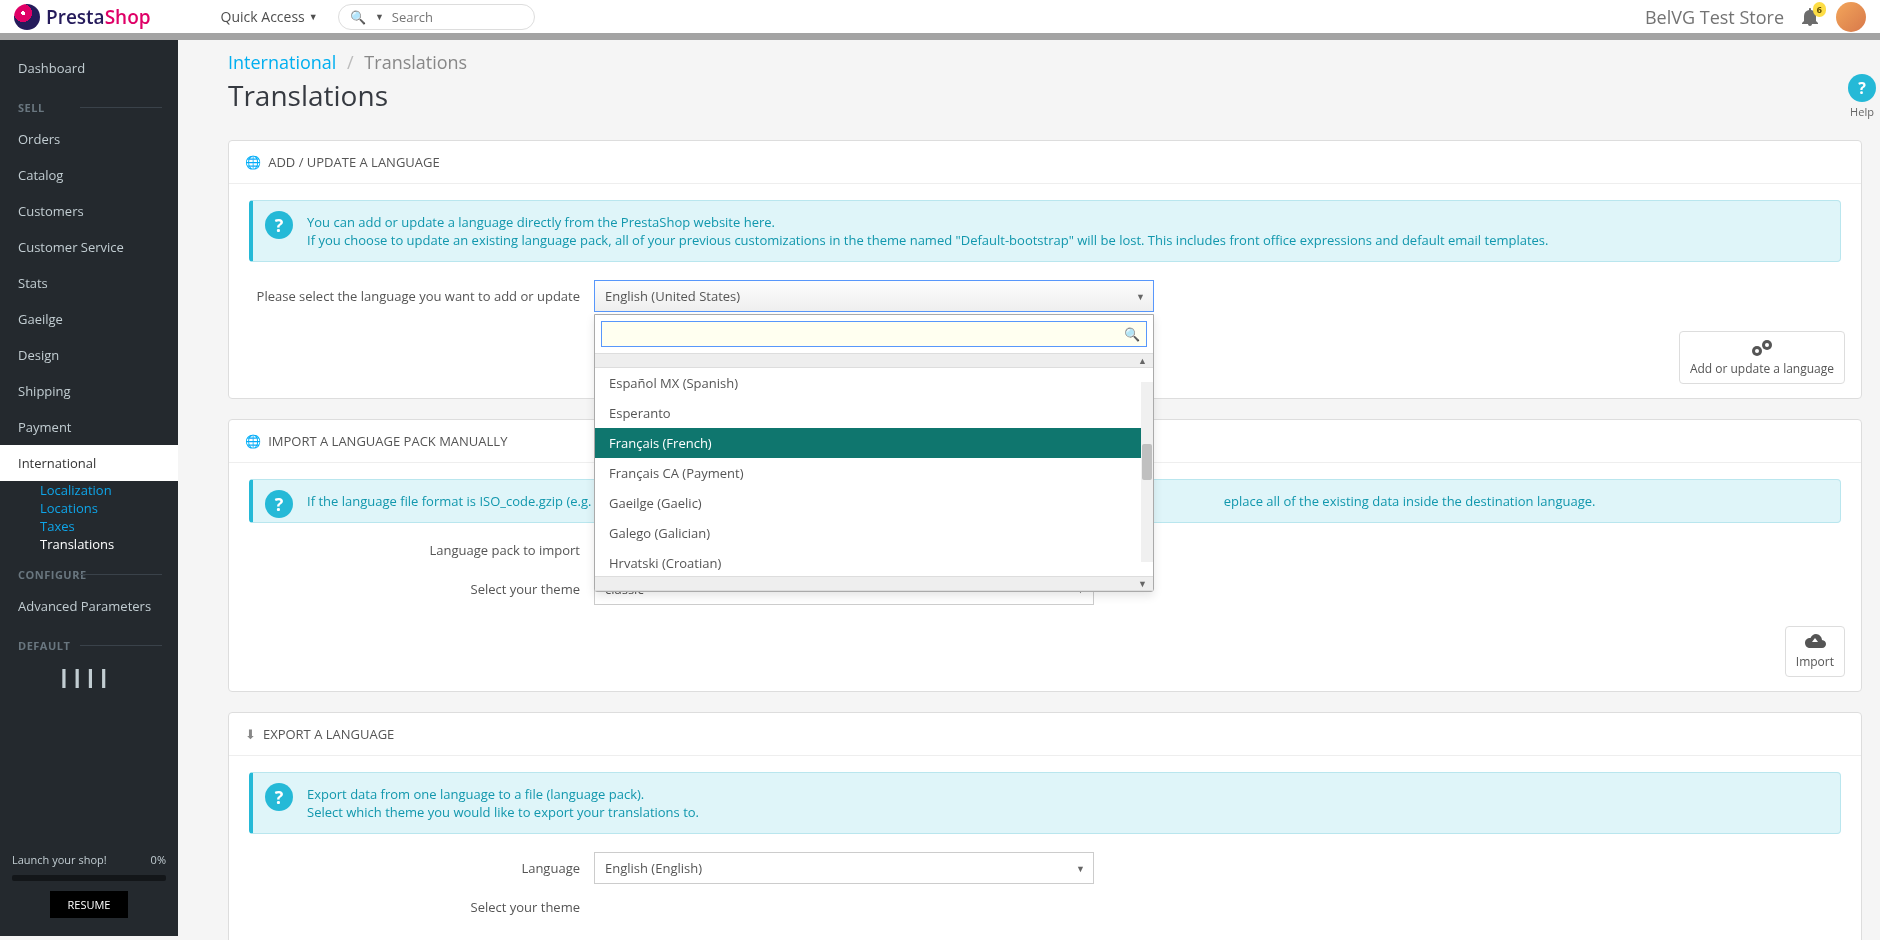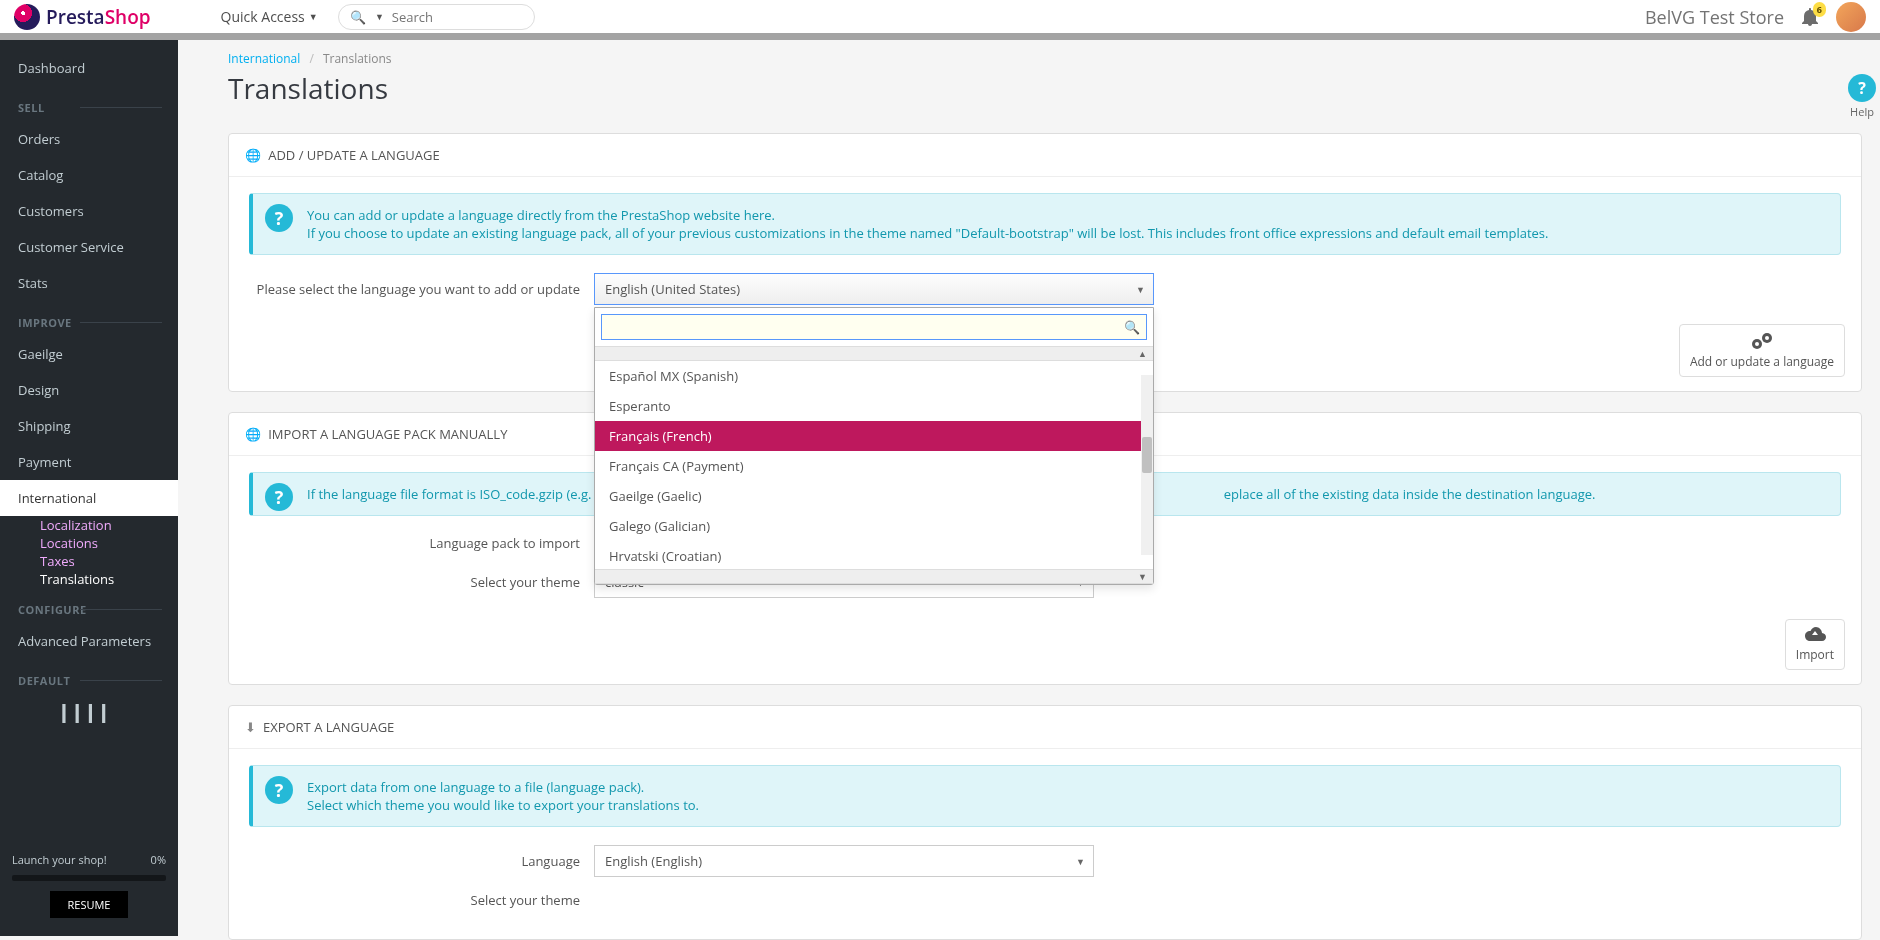--- a/index.html
+++ b/index.html
@@ -22,31 +22,31 @@
 .bell-badge { position: absolute; top: -6px; right: -8px; background: #fddd45; color: #5a4900; font-size: 9px; border-radius: 8px; padding: 1px 4px; font-weight: bold; }
 .avatar { width: 30px; height: 30px; border-radius: 50%; background: linear-gradient(135deg,#f3a65b,#d7784a); }
 
 
 .sidebar { position: fixed; left: 0; top: 40px; bottom: 4px; width: 178px; background: #24292e; color: #fff; display: flex; flex-direction: column; }
 .sidebar .menu { flex: 1; overflow-y: auto; padding: 10px 0; }
 .sidebar .item { display: block; padding: 9px 18px; color: #c2cdd2; font-size: 13px; cursor: pointer; text-decoration: none; }
 .sidebar .item.active { background: #fff; color: #333; }
 .sidebar .section-title { padding: 14px 18px 6px; color: #69767f; font-size: 11px; font-weight: bold; letter-spacing: 0.5px; position: relative; }
 .sidebar .section-title::after { content:''; position:absolute; left: 80px; right: 16px; top: 21px; height:1px; background:#3a424a;}
-.sidebar .sub-item { padding: 8px 18px 8px 40px; color: #f0abfc; font-size: 13px; cursor: pointer; }
+.sidebar .sub-item { padding: 8px 18px 8px 40px; color: #0ea5e9; font-size: 13px; cursor: pointer; }
 .sidebar .sub-item.active { color: #fff; }
 .sidebar-footer { padding: 8px 0; font-size: 12px; }
 .launch-row { display:flex; justify-content: space-between; padding: 6px 12px; color:#c2cdd2; font-size: 11px;}
 .progress-bar { height:6px; background:#131619; margin: 2px 12px 6px; border-radius:2px;}
 .resume-btn { display:block; margin: 10px auto; background:#000; color:#fff; padding:6px 18px; font-size:11px; border:none; cursor:pointer;}
 .barcode { text-align:center; font-size: 16px; color:#c2cdd2; padding: 8px 0; letter-spacing:1px;}
 
 
 .main { margin-left: 210px; padding: 0 18px 40px; height: calc(100vh - 40px); overflow-y: auto; }
-.breadcrumb { padding: 10px 0 2px; color: #888; font-size: 12px; }
+.breadcrumb { padding: 10px 0 2px; color: #888; font-size: 18px; }
 .breadcrumb a { color: #00aff0; text-decoration: none; }
 .breadcrumb .sep { margin: 0 6px; color: #bbb; }
 .page-title { font-size: 28px; color: #363a41; font-weight: 400; margin-bottom: 26px; }
 
 .panel { background: #fff; border: 1px solid #ddd; border-radius: 4px; margin-bottom: 20px; position: relative; }
 .panel-heading { padding: 12px 16px; border-bottom: 1px solid #eee; font-size: 13px; color: #555; font-weight: 400; text-transform: uppercase; display: flex; align-items: center; gap: 7px; }
 .panel-heading .hicon { color: #888; }
 .panel-body { padding: 16px 20px; }
 
 .alert-info { background: #dff5f9; border: 1px solid #b9e6ee; border-left: 4px solid #25b9d7; border-radius: 4px; padding: 12px 14px 12px 54px; color: #1197ad; font-size: 13px; position: relative; margin-bottom: 18px; }
@@ -62,21 +62,21 @@
 .panel-footer-btn { position: absolute; right: 16px; bottom: 14px; text-align: center; font-size: 12px; color: #555; cursor:pointer; background:#fff; border:1px solid #ddd; border-radius:4px; padding: 6px 10px; }
 .panel-footer-btn .bicon { font-size: 20px; display:block; margin-bottom: 2px; color: #555; }
 
 
 .dropdown-open { position: absolute; top: 34px; left: 0; right: 0; background: #fff; border: 1px solid #aaa; border-radius: 0 0 3px 3px; z-index: 100; box-shadow: 0 4px 10px rgba(0,0,0,0.1);}
 .dd-search { padding: 6px; position: relative; }
 .dd-search input { width: 100%; height: 26px; border: 1px solid #5897fb; background: #fffff0; padding: 0 28px 0 6px; outline: none; font-size: 13px;}
 .dd-search .dd-sicon { position: absolute; right: 12px; top: 10px; color: #25b9d7; }
 .dd-list { max-height: 208px; overflow-y: auto; position: relative; }
 .dd-item { padding: 6px 14px; font-size: 13px; color: #555; cursor: pointer; }
-.dd-item.highlighted { background: #be185d; color: #fff; }
+.dd-item.highlighted { background: #0f766e; color: #fff; }
 .dd-scroll-arrow { text-align: right; padding: 0 6px; font-size: 9px; color: #666; background: #eee; border-top:1px solid #ddd; border-bottom:1px solid #ddd;}
 .dd-scrollbar-track { position:absolute; right:0; top:14px; bottom:14px; width:12px; background:#f0f0f0;}
 .dd-scrollbar-thumb { position:absolute; right:1px; top:76px; width:10px; height:36px; background:#c0c0c0; border-radius:2px;}
 
 .help-fab { position: fixed; right: 0; top: 74px; width: 36px; text-align:center; color:#25b9d7; }
 .help-fab .hc { width:28px; height:28px; border-radius:50%; background:#25b9d7; color:#fff; display:flex; align-items:center; justify-content:center; margin:0 auto 2px; font-size:16px; font-weight:bold;}
 .help-fab .ht { font-size:11px; color:#666;}
 
 svg { display:block; }
 </style>
@@ -112,21 +112,20 @@
 
 <div class="sidebar">
   <div class="menu">
     <a class="item">Dashboard</a>
     <div class="section-title">SELL</div>
     <a class="item">Orders</a>
     <a class="item">Catalog</a>
     <a class="item">Customers</a>
     <a class="item">Customer Service</a>
     <a class="item">Stats</a>
-    <div class="section-title">IMPROVE</div>
     <a class="item">Gaeilge</a>
     <a class="item">Design</a>
     <a class="item">Shipping</a>
     <a class="item">Payment</a>
     <a class="item active">International</a>
     <a class="sub-item">Localization</a>
     <a class="sub-item">Locations</a>
     <a class="sub-item">Taxes</a>
     <a class="sub-item active">Translations</a>
     <div class="section-title">CONFIGURE</div>

